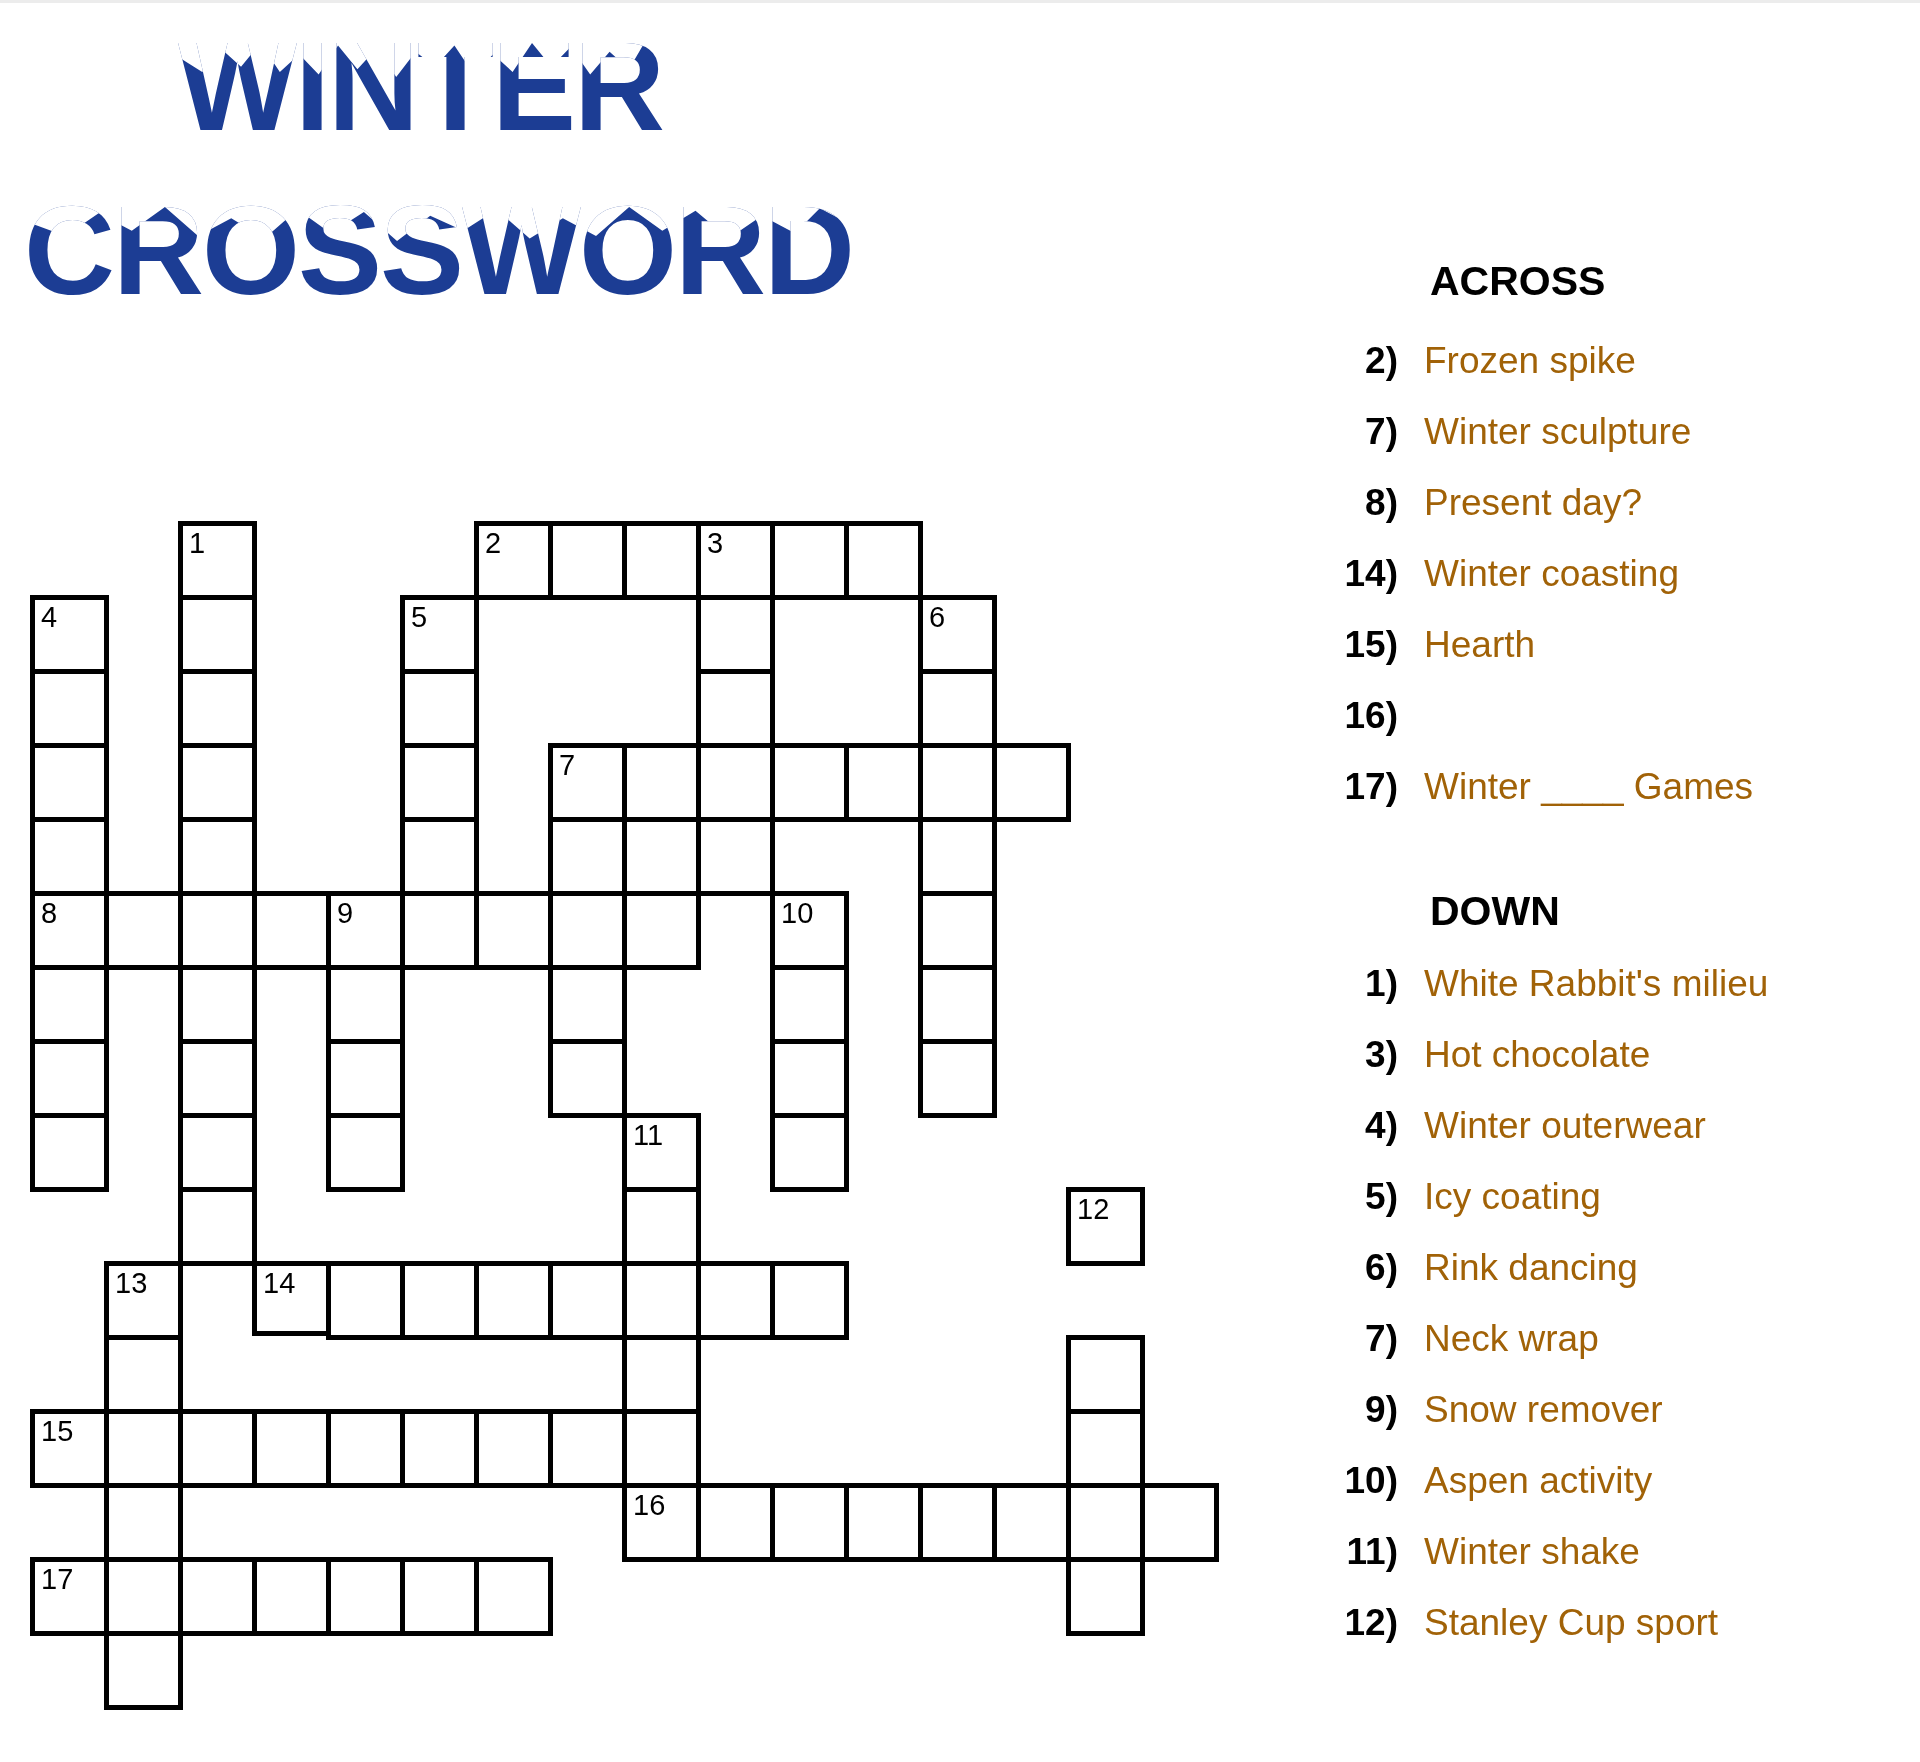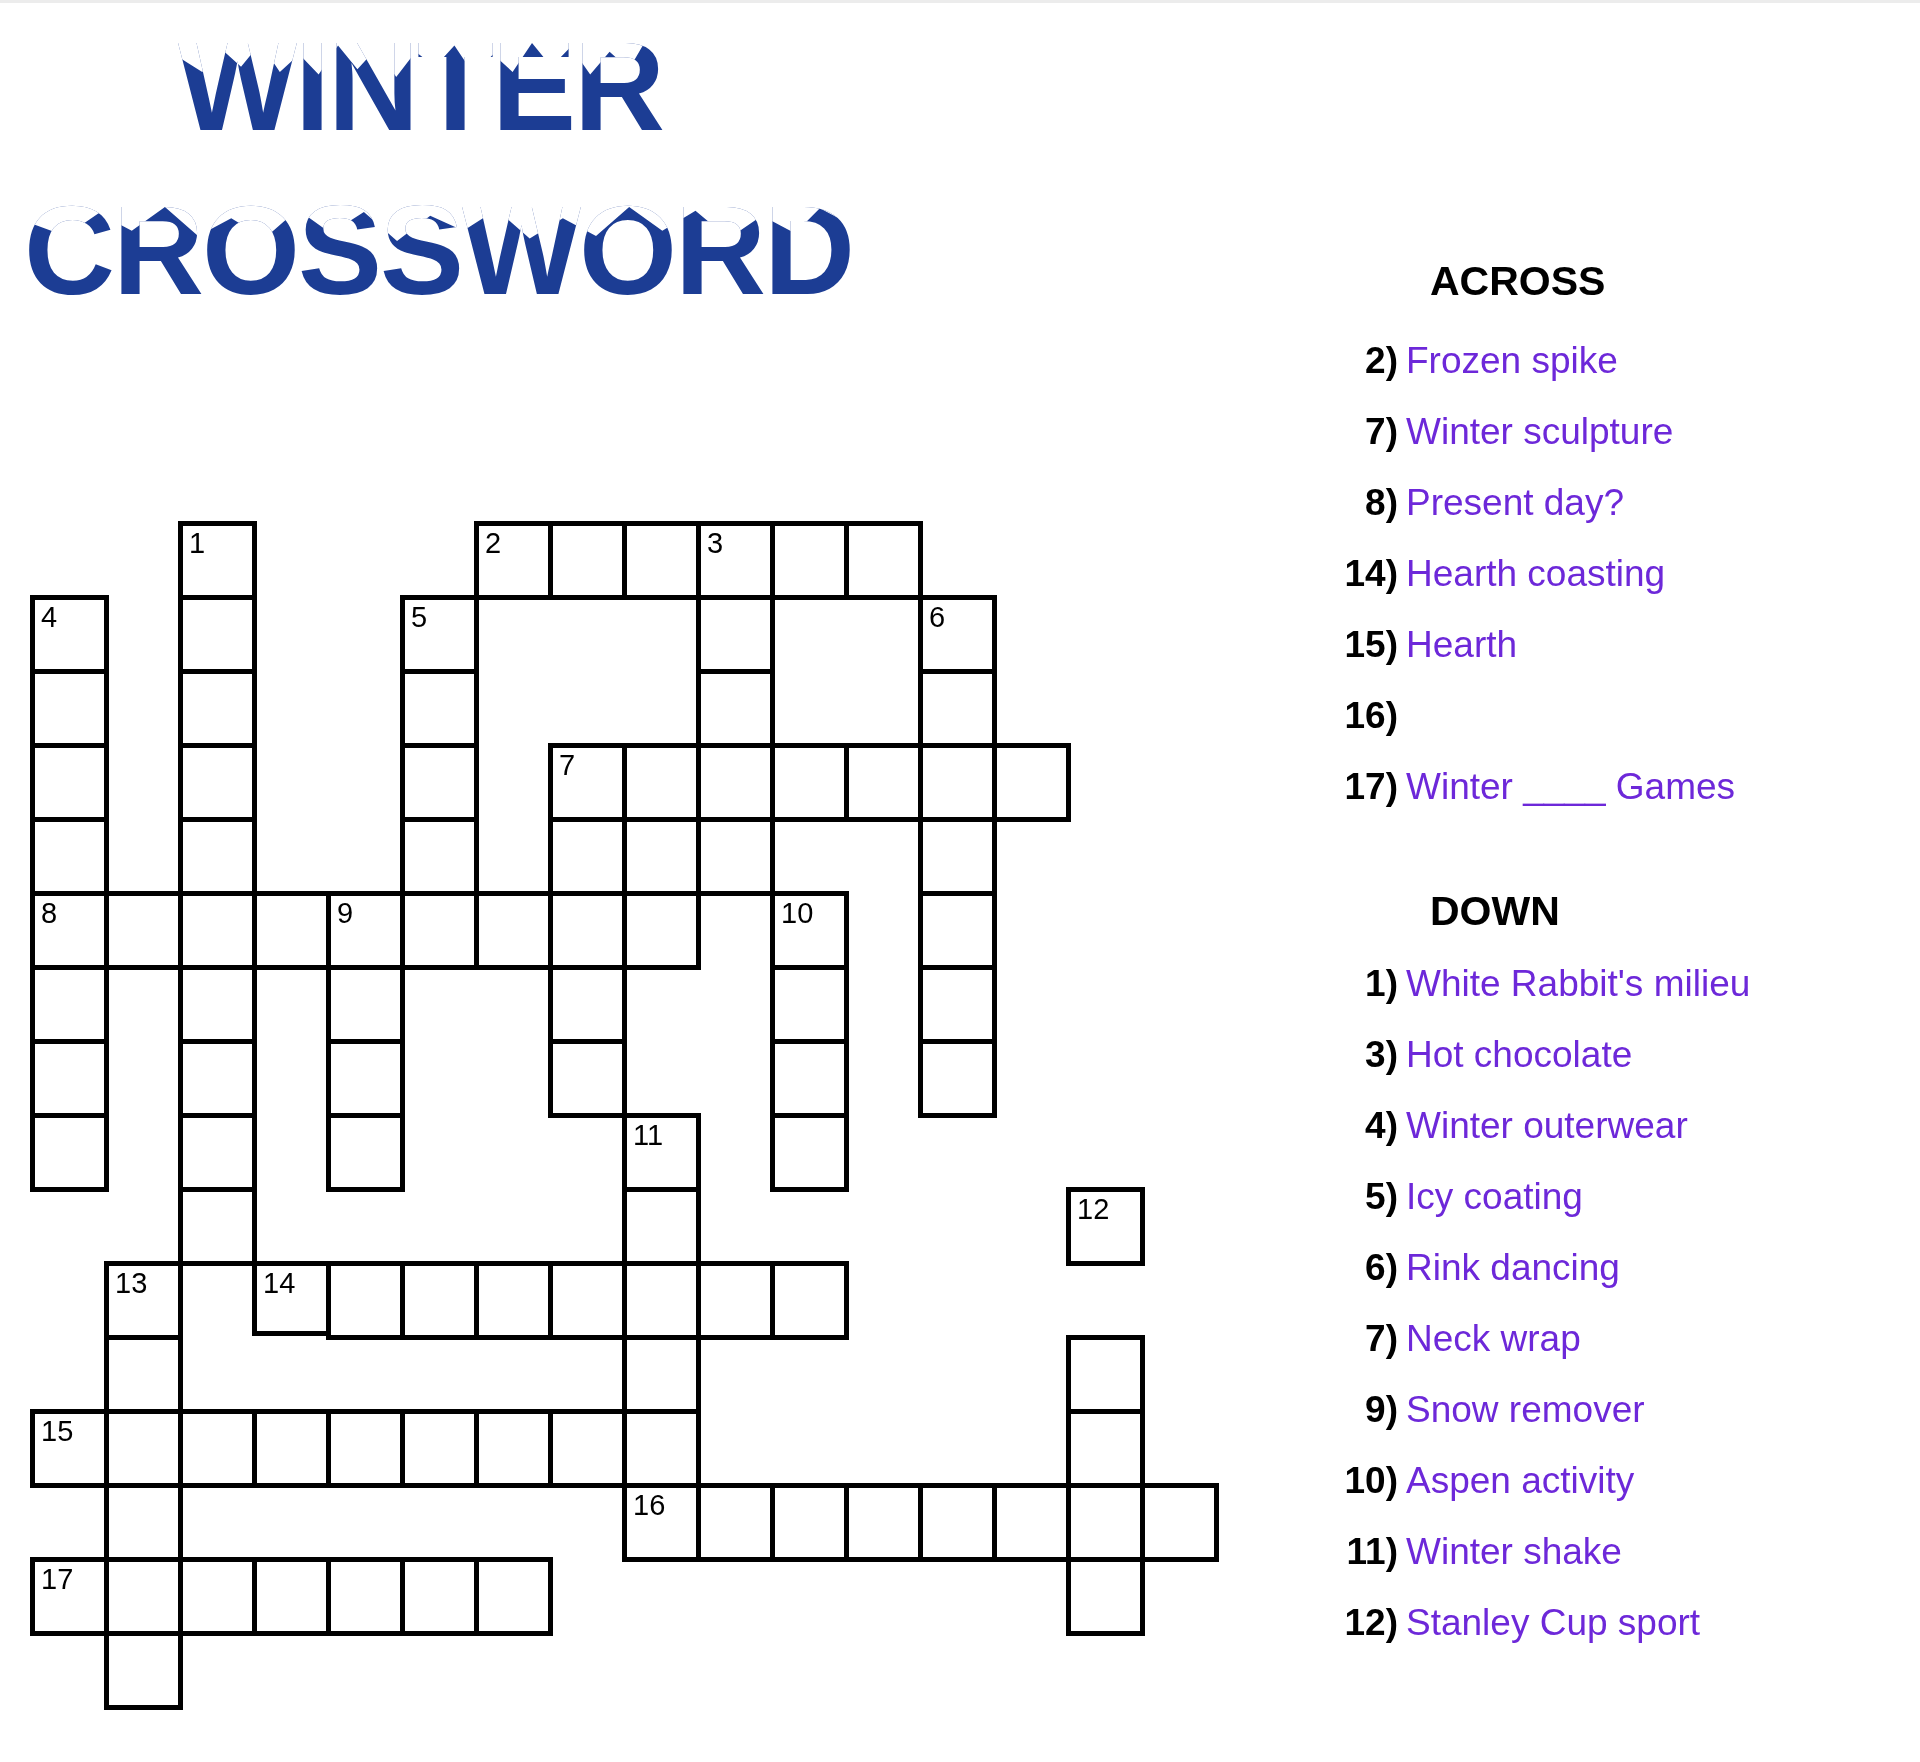--- a/index.html
+++ b/index.html
@@ -23,21 +23,21 @@
   #grid{position:absolute;}
   .cell{position:absolute;box-sizing:border-box;background:#ffffff;border:5px solid #000;}
   .cell .num{position:absolute;left:6px;top:0px;font-size:29px;line-height:34px;color:#000;
              font-family:"Liberation Sans",sans-serif;}
 
   
   .clues-heading{position:absolute;font-size:41px;font-weight:bold;color:#000;white-space:nowrap;}
   .clue-list{position:absolute;width:600px;}
   .clue{display:flex;align-items:baseline;height:44px;margin-bottom:27px;}
   .clue .n{width:78px;flex:0 0 78px;text-align:right;font-weight:bold;font-size:37px;color:#000;}
-  .clue .t{margin-left:8px;font-size:37px;color:#6d28d9;white-space:nowrap;}
+  .clue .t{margin-left:26px;font-size:37px;color:#a16207;white-space:nowrap;}
 </style>
 </head>
 <body>
 
 <div id="page">
   <div id="top-border"></div>
 
   <div class="title-line" id="title1">
     <span class="title-wrap">
       <span class="title-base" style="color: rgb(28, 61, 148);">WINTER</span>
@@ -202,21 +202,21 @@
         <div class="clue">
           <span class="n">7)</span>
           <span class="t">Winter sculpture</span>
         </div>
         <div class="clue">
           <span class="n">8)</span>
           <span class="t">Present day?</span>
         </div>
         <div class="clue">
           <span class="n">14)</span>
-          <span class="t">Hearth coasting</span>
+          <span class="t">Winter coasting</span>
         </div>
         <div class="clue">
           <span class="n">15)</span>
           <span class="t">Hearth</span>
         </div>
         <div class="clue">
           <span class="n">16)</span>
         </div>
         <div class="clue">
           <span class="n">17)</span>

